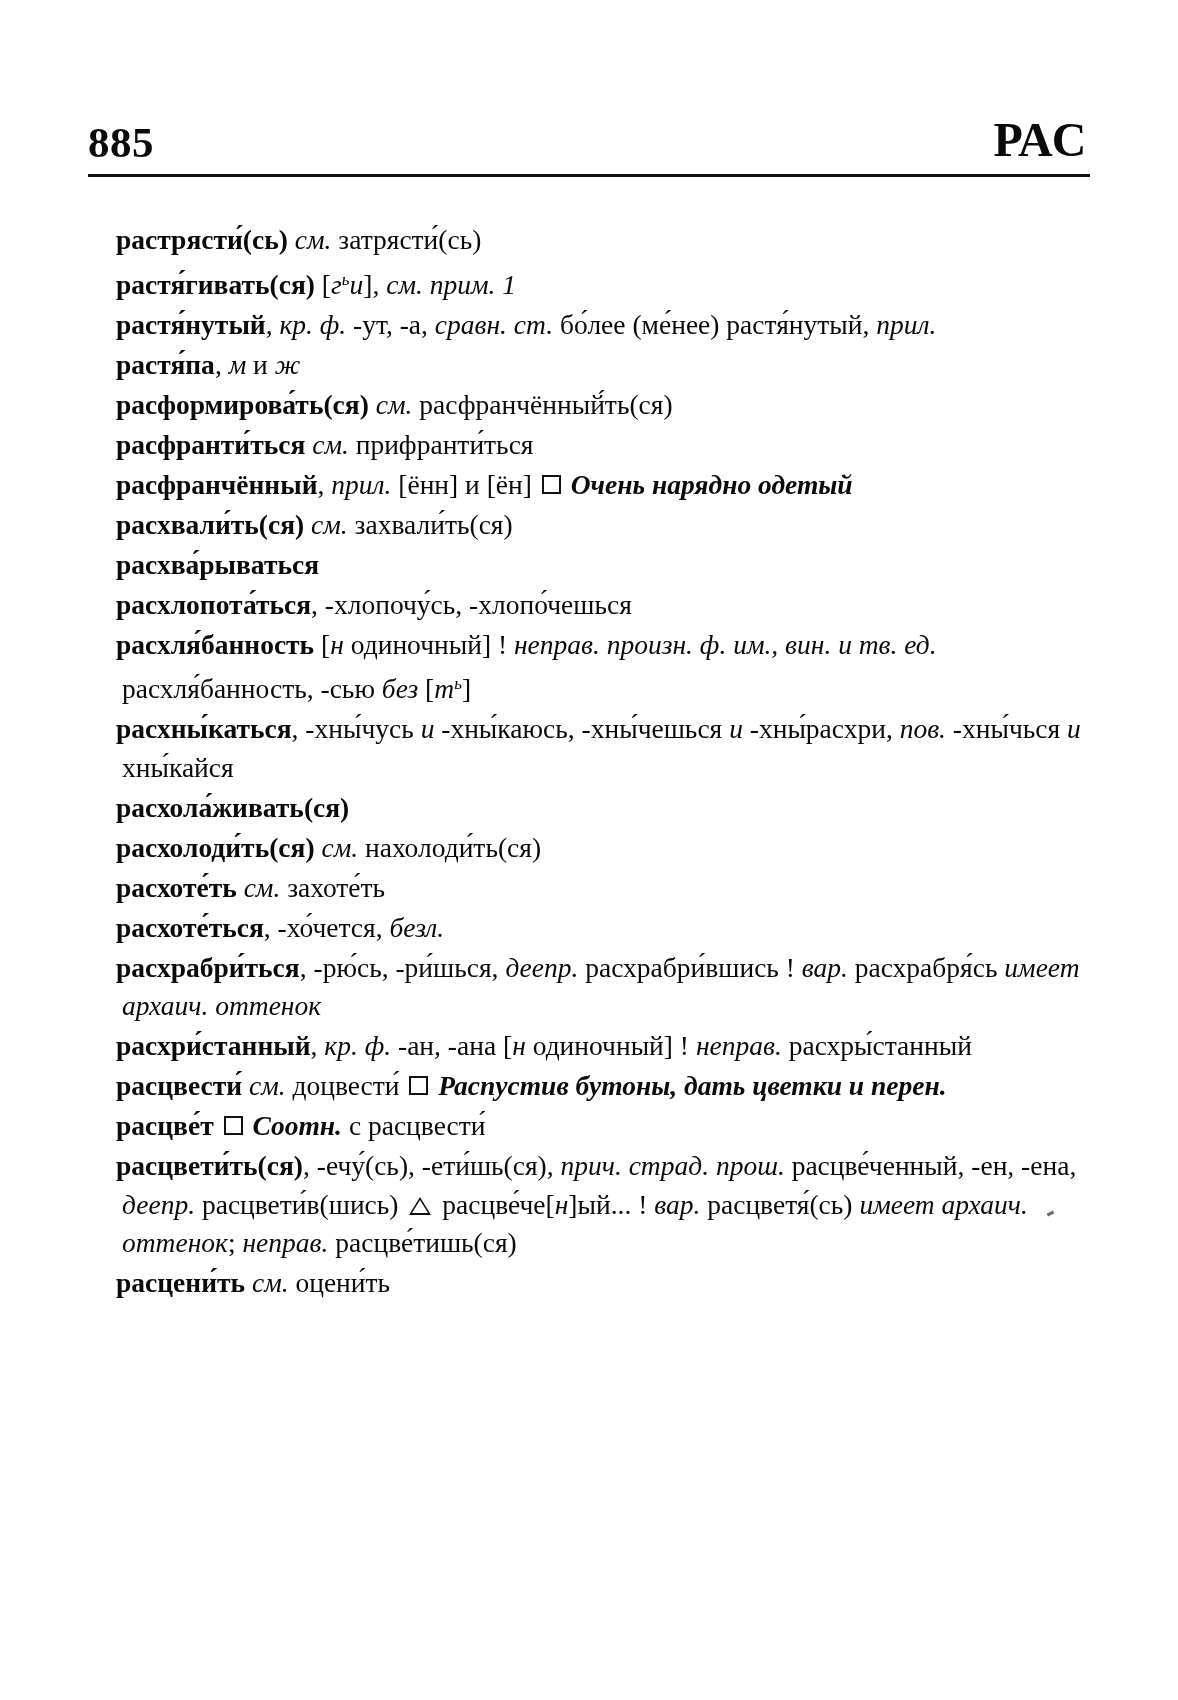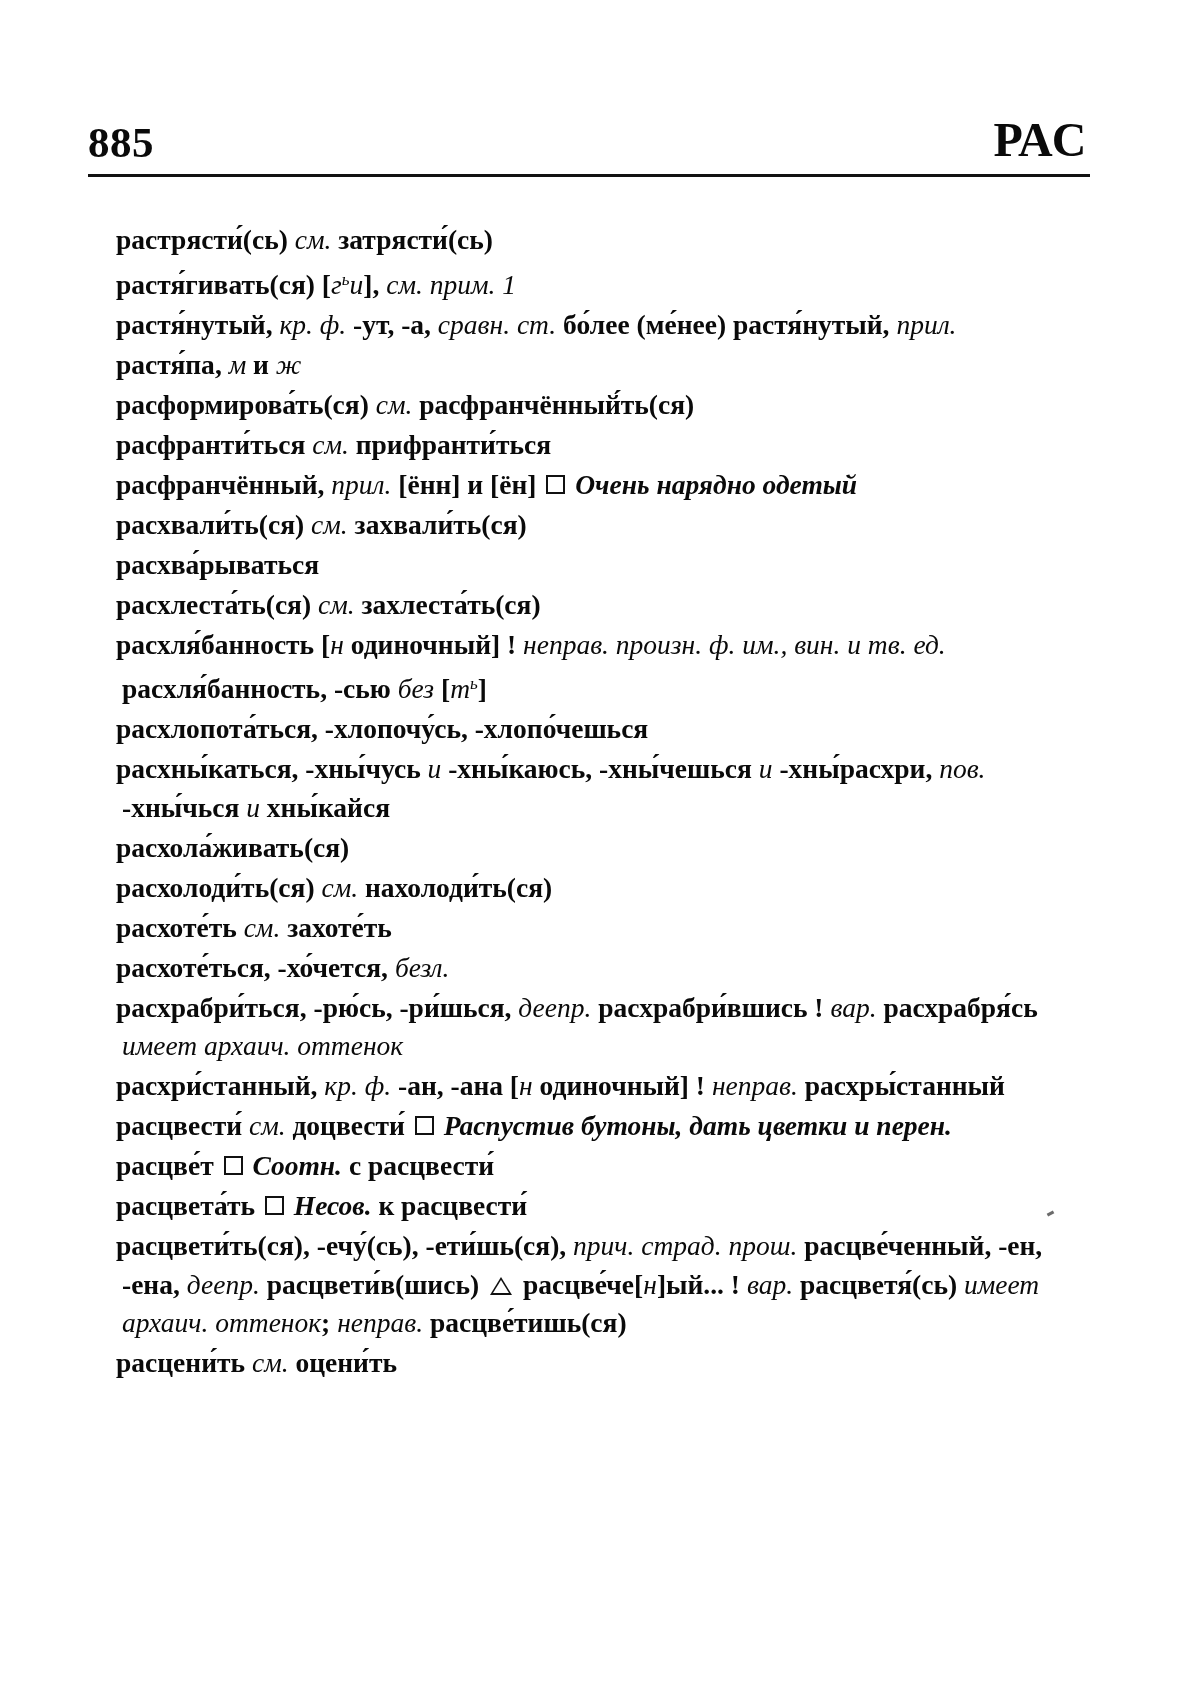--- a/index.html
+++ b/index.html
@@ -70,21 +70,21 @@
     font-weight: 700;
     margin-left: 28px;
   }
   
   .it {
     font-style: italic;
   }
   
   .rm {
     font-style: normal;
-    font-weight: 700;
+    font-weight: 400;
     margin-top: 21px;
   }
   
   .bi {
     font-style: italic;
     font-weight: 700;
   }
 
   
   .box-icon {
@@ -152,31 +152,29 @@
   <div class="entries" id="entry-list">
       <div class="entry"><span class="hw">растрясти́(сь)</span><span class="it"> см.</span><span class="rm"> затрясти́(сь)</span></div>
       <div class="entry"><span class="hw">растя́гивать(ся)</span><span class="rm"> [</span><span class="it">г</span><span class="sup">ь</span><span class="it">и</span><span class="rm">],</span><span class="it"> см. прим. 1</span></div>
       <div class="entry"><span class="hw">растя́нутый</span><span class="rm">, </span><span class="it">кр. ф.</span><span class="rm"> -ут, -а, </span><span class="it">сравн. ст.</span><span class="rm"> бо́лее (ме́нее) растя́нутый, </span><span class="it">прил.</span></div>
       <div class="entry"><span class="hw">растя́па</span><span class="rm">, </span><span class="it">м</span><span class="rm"> и </span><span class="it">ж</span></div>
       <div class="entry"><span class="hw">расформирова́ть(ся)</span><span class="it"> см.</span><span class="rm"> расфранчённый́ть(ся)</span></div>
       <div class="entry"><span class="hw">расфранти́ться</span><span class="it"> см.</span><span class="rm"> прифранти́ться</span></div>
       <div class="entry"><span class="hw">расфранчённый</span><span class="rm">, </span><span class="it">прил.</span><span class="rm"> [ённ] и [ён] </span><span class="box-icon"></span><span class="bi"> Очень нарядно одетый</span></div>
       <div class="entry"><span class="hw">расхвали́ть(ся)</span><span class="it"> см.</span><span class="rm"> захвали́ть(ся)</span></div>
       <div class="entry"><span class="hw">расхва́рываться</span></div>
-      <div class="entry"><span class="hw">расхлеста́ть(ся)</span><span class="it"> см.</span><span class="rm"> захлеста́ть(ся)</span></div>
+      <div class="entry"><span class="hw">расхлопота́ться</span><span class="rm">, -хлопочу́сь, -хлопо́чешься</span></div>
       <div class="entry"><span class="hw">расхля́банность</span><span class="rm"> [</span><span class="it">н</span><span class="rm"> одиночный] ! </span><span class="it">неправ. произн. ф. им., вин. и тв. ед.</span><span class="rm"> расхля́банность, -сью </span><span class="it">без</span><span class="rm"> [</span><span class="it">т</span><span class="sup">ь</span><span class="rm">]</span></div>
-      <div class="entry"><span class="hw">расхлопота́ться</span><span class="rm">, -хлопочу́сь, -хлопо́чешься</span></div>
       <div class="entry"><span class="hw">расхны́каться</span><span class="rm">, -хны́чусь </span><span class="it">и</span><span class="rm"> -хны́каюсь, -хны́чешься </span><span class="it">и</span><span class="rm"> -хны́расхри, </span><span class="it">пов.</span><span class="rm"> -хны́чься </span><span class="it">и</span><span class="rm"> хны́кайся</span></div>
       <div class="entry"><span class="hw">расхола́живать(ся)</span></div>
       <div class="entry"><span class="hw">расхолоди́ть(ся)</span><span class="it"> см.</span><span class="rm"> нахолоди́ть(ся)</span></div>
       <div class="entry"><span class="hw">расхоте́ть</span><span class="it"> см.</span><span class="rm"> захоте́ть</span></div>
       <div class="entry"><span class="hw">расхоте́ться</span><span class="rm">, -хо́чется, </span><span class="it">безл.</span></div>
       <div class="entry"><span class="hw">расхрабри́ться</span><span class="rm">, -рю́сь, -ри́шься, </span><span class="it">деепр.</span><span class="rm"> расхрабри́вшись ! </span><span class="it">вар.</span><span class="rm"> расхрабря́сь </span><span class="it">имеет архаич. оттенок</span></div>
       <div class="entry"><span class="hw">расхри́станный</span><span class="rm">, </span><span class="it">кр. ф.</span><span class="rm"> -ан, -ана [</span><span class="it">н</span><span class="rm"> одиночный] ! </span><span class="it">неправ.</span><span class="rm"> расхры́станный</span></div>
       <div class="entry"><span class="hw">расцвести́</span><span class="it"> см.</span><span class="rm"> доцвести́ </span><span class="box-icon"></span><span class="bi"> Распустив бутоны, дать цветки и перен.</span></div>
       <div class="entry"><span class="hw">расцве́т</span><span class="rm"> </span><span class="box-icon"></span><span class="bi"> Соотн.</span><span class="rm"> с расцвести́</span></div>
-      <div class="entry"><span class="hw">расцвета́ть</span><span class="rm"> </span><span class="box-icon"></span><span class="bi"> Несов.</span><span class="rm"> к расцвести́</span></div>
       <div class="entry"><span class="hw">расцвети́ть(ся)</span><span class="rm">, -ечу́(сь), -ети́шь(ся), </span><span class="it">прич. страд. прош.</span><span class="rm"> расцве́ченный, -ен, -ена, </span><span class="it">деепр.</span><span class="rm"> расцвети́в(шись) </span><span class="tri-icon"></span><span class="rm"> расцве́че[</span><span class="it">н</span><span class="rm">]ый... ! </span><span class="it">вар.</span><span class="rm"> расцветя́(сь) </span><span class="it">имеет архаич. оттенок</span><span class="rm">; </span><span class="it">неправ.</span><span class="rm"> расцве́тишь(ся)</span></div>
       <div class="entry"><span class="hw">расцени́ть</span><span class="it"> см.</span><span class="rm"> оцени́ть</span></div>
     </div>
 
   <div class="fleck"></div>
 </div>
 
 </body></html>

